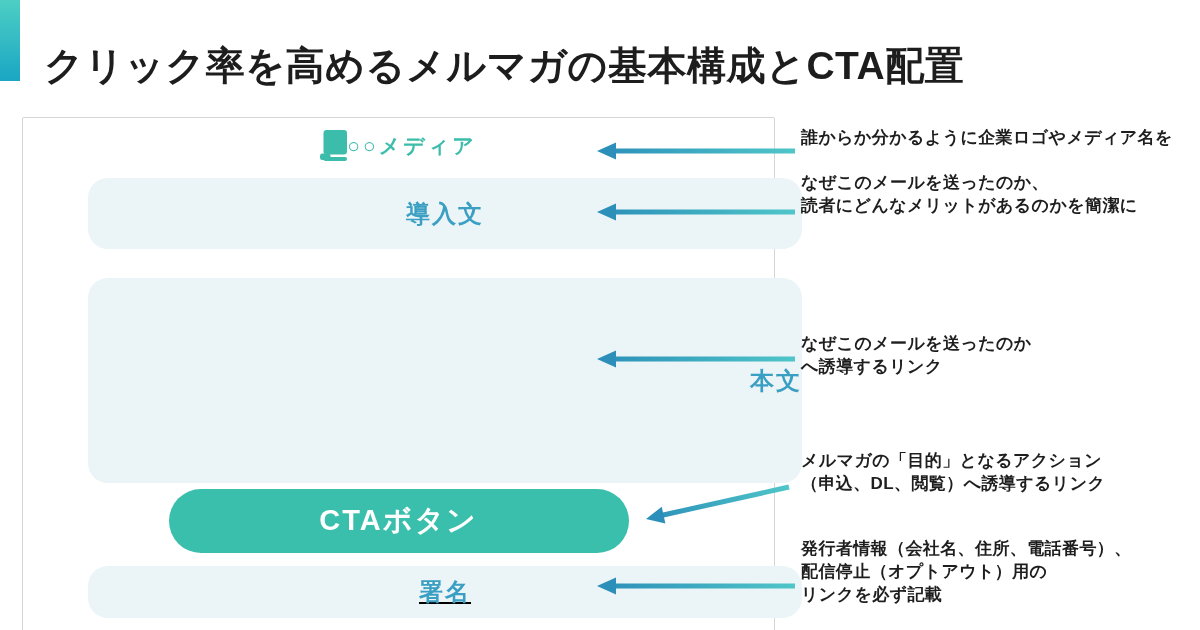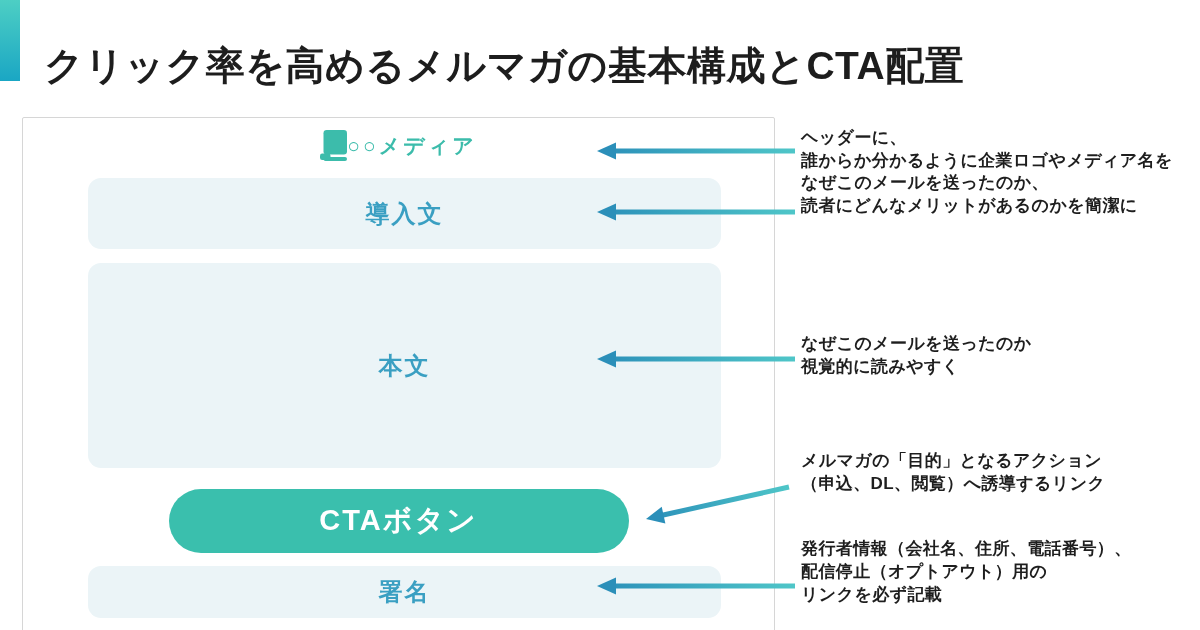--- a/index.html
+++ b/index.html
@@ -46,33 +46,33 @@
     display: flex; justify-content: center; align-items: center;
     color: #3cbcab;
   }
   .media-label {
     font-size: 21px; font-weight: 700;
     letter-spacing: 3px;
     color: #3cbcab;
   }
   .mail-box {
     position: absolute; left: 65px;
-    width: 633px;
+    width: 714px;
     background: #ebf4f7;
-    border-radius: 13px;
+    border-radius: 20px;
     display: flex; align-items: center; justify-content: center;
   }
   .mail-box .box-label {
     font-size: 24px; font-weight: 700;
     letter-spacing: 2px;
     color: #3a9fc2;
   }
   .box-intro     { top: 60px;  height: 71px;  }
-  .box-body      { top: 145px; height: 205px; }
-  .box-signature { top: 448px; height: 52px;  }
+  .box-body      { top: 160px; height: 205px; justify-content: flex-end; }
+  .box-signature { top: 448px; height: 52px; text-decoration: underline;  }
   .cta-button {
     position: absolute; left: 50%; top: 371px;
     transform: translateX(-50%);
     width: 460px; height: 64px;
     background: #3abfad;
     border-radius: 32px;
     border: none;
     display: flex; align-items: center; justify-content: center;
     cursor: pointer;
   }
@@ -172,32 +172,31 @@
       <line x1="789" y1="487" x2="661" y2="515.5" stroke="url(#gd)" stroke-width="5"></line>
       <polygon points="646,519 661.7,506.8 665.4,523.4" fill="#2b8fb9"></polygon>
     </g>
     <g>
       <line x1="614" y1="586" x2="795" y2="586" stroke="url(#gh)" stroke-width="5"></line>
       <polygon points="597,586 616,577.5 616,594.5" fill="#2b8fb9"></polygon>
     </g>
   </svg>
 
   <div class="annotation ann-1">
-    <div>ヘッダーに、</div>
     <div>誰からか分かるように企業ロゴやメディア名を</div>
   </div>
 
   <div class="annotation ann-2">
     <div>なぜこのメールを送ったのか、</div>
     <div>読者にどんなメリットがあるのかを簡潔に</div>
   </div>
 
   <div class="annotation ann-3">
     <div>なぜこのメールを送ったのか</div>
-    <div>視覚的に読みやすく</div>
+    <div>へ誘導するリンク</div>
   </div>
 
   <div class="annotation ann-4">
     <div>メルマガの「目的」となるアクション</div>
     <div>（申込、DL、閲覧）へ誘導するリンク</div>
   </div>
 
   <div class="annotation ann-5">
     <div>発行者情報（会社名、住所、電話番号）、</div>
     <div>配信停止（オプトアウト）用の</div>

